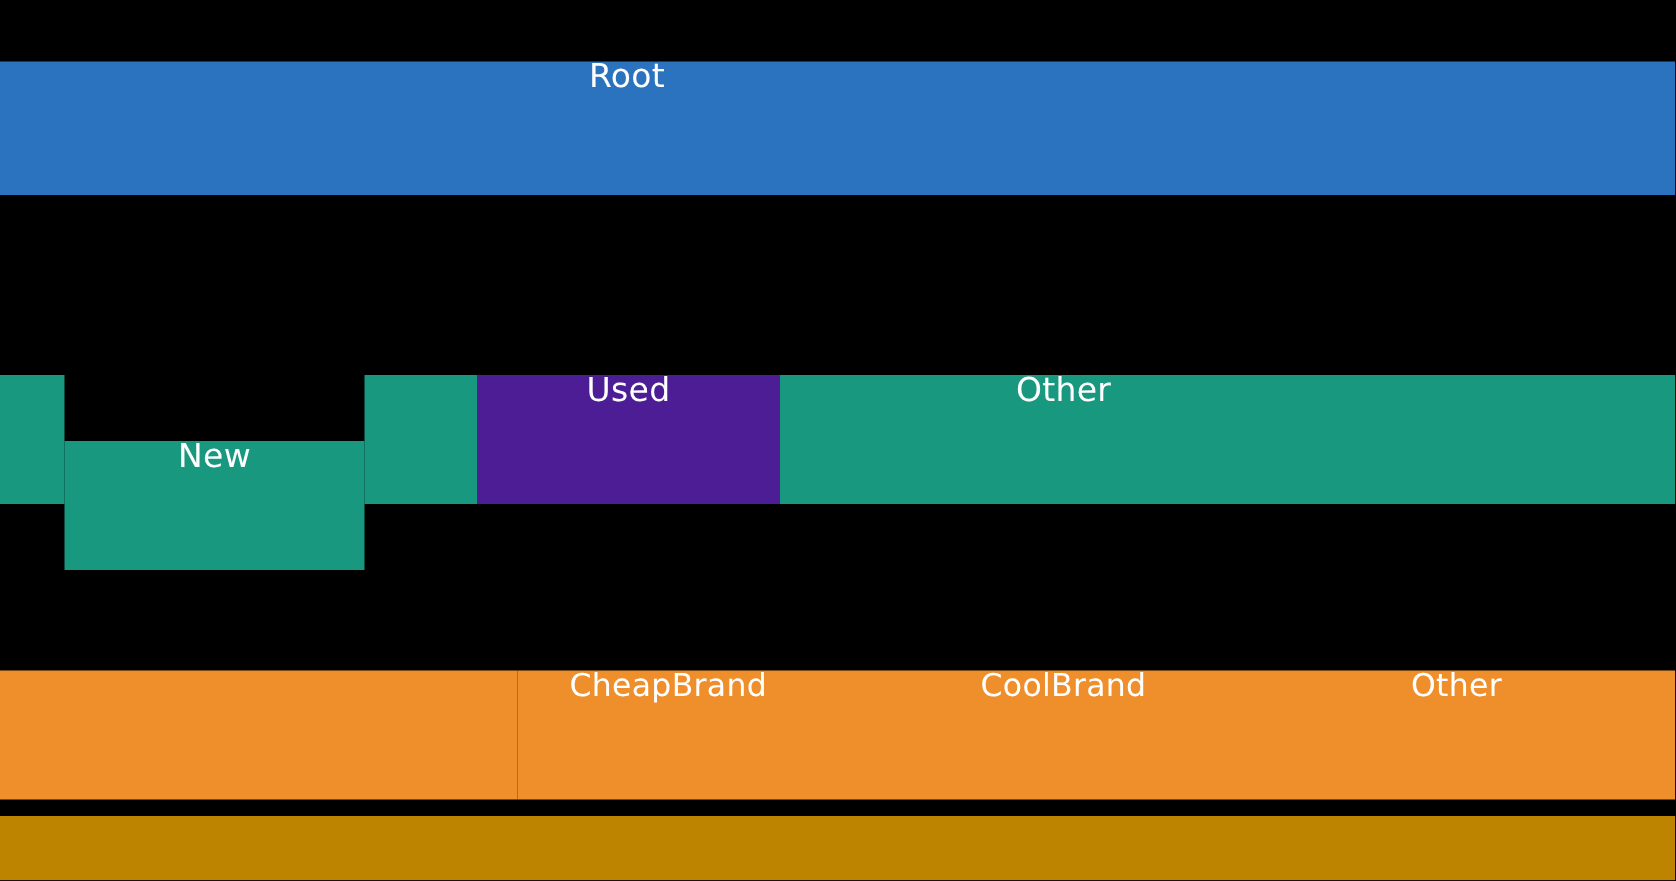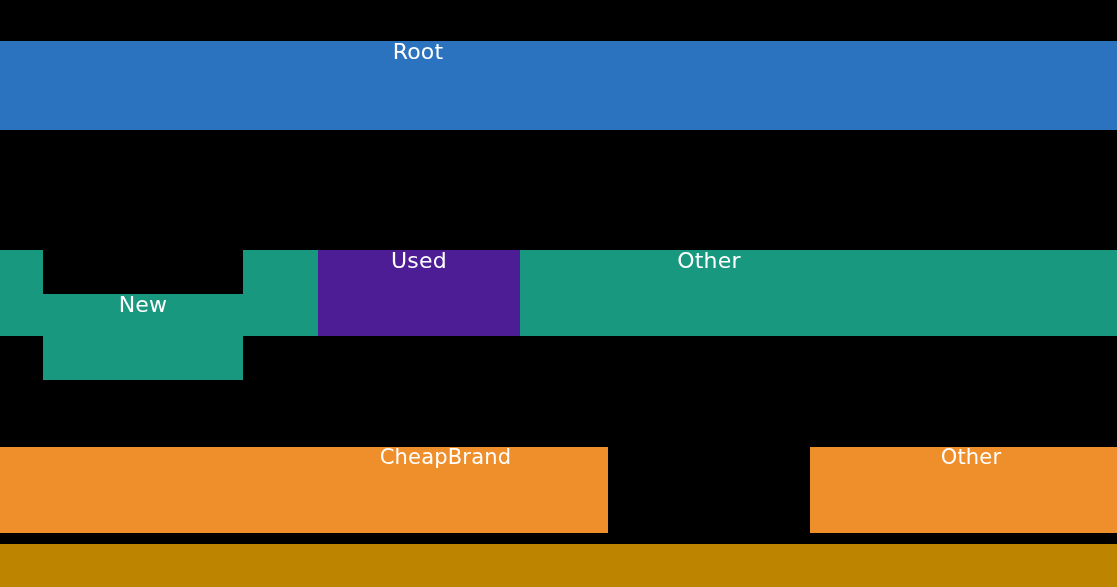--- a/index.html
+++ b/index.html
@@ -72,20 +72,23 @@
         <span class="node-label">Other</span>
       </div>
       <div class="node lvl-cat no-label" style="left: 810px; width: 307px; background: rgb(25, 152, 128);"></div>
     </div>
     <div class="level-row" style="top: 432px; height: 86px; margin-top: 15px;">
       <div class="node lvl-brand no-label" style="left: 0px; width: 345px; background: rgb(239, 143, 43);"></div>
       <div class="node lvl-brand" style="left: 345px; width: 201px; background: rgb(239, 143, 43);">
         <span class="node-label">CheapBrand</span>
       </div>
       <div class="node lvl-brand no-label" style="left: 546px; width: 62px; background: rgb(239, 143, 43);"></div>
+      <div class="node lvl-brand" style="left: 608px; width: 202px; background: rgb(239, 143, 43);">
+        <span class="node-label">CoolBrand</span>
+      </div>
       <div class="node lvl-brand no-label" style="left: 810px; width: 60px; background: rgb(239, 143, 43);"></div>
       <div class="node lvl-brand" style="left: 870px; width: 202px; background: rgb(239, 143, 43);">
         <span class="node-label">Other</span>
       </div>
       <div class="node lvl-brand no-label" style="left: 1072px; width: 45px; background: rgb(239, 143, 43);"></div>
     </div>
     <div class="level-row" style="top: 544px; height: 43px;">
       <div class="node lvl-leaf no-label" style="left: 0px; width: 1117px; background: rgb(189, 132, 0);"></div>
     </div>
   </div>

